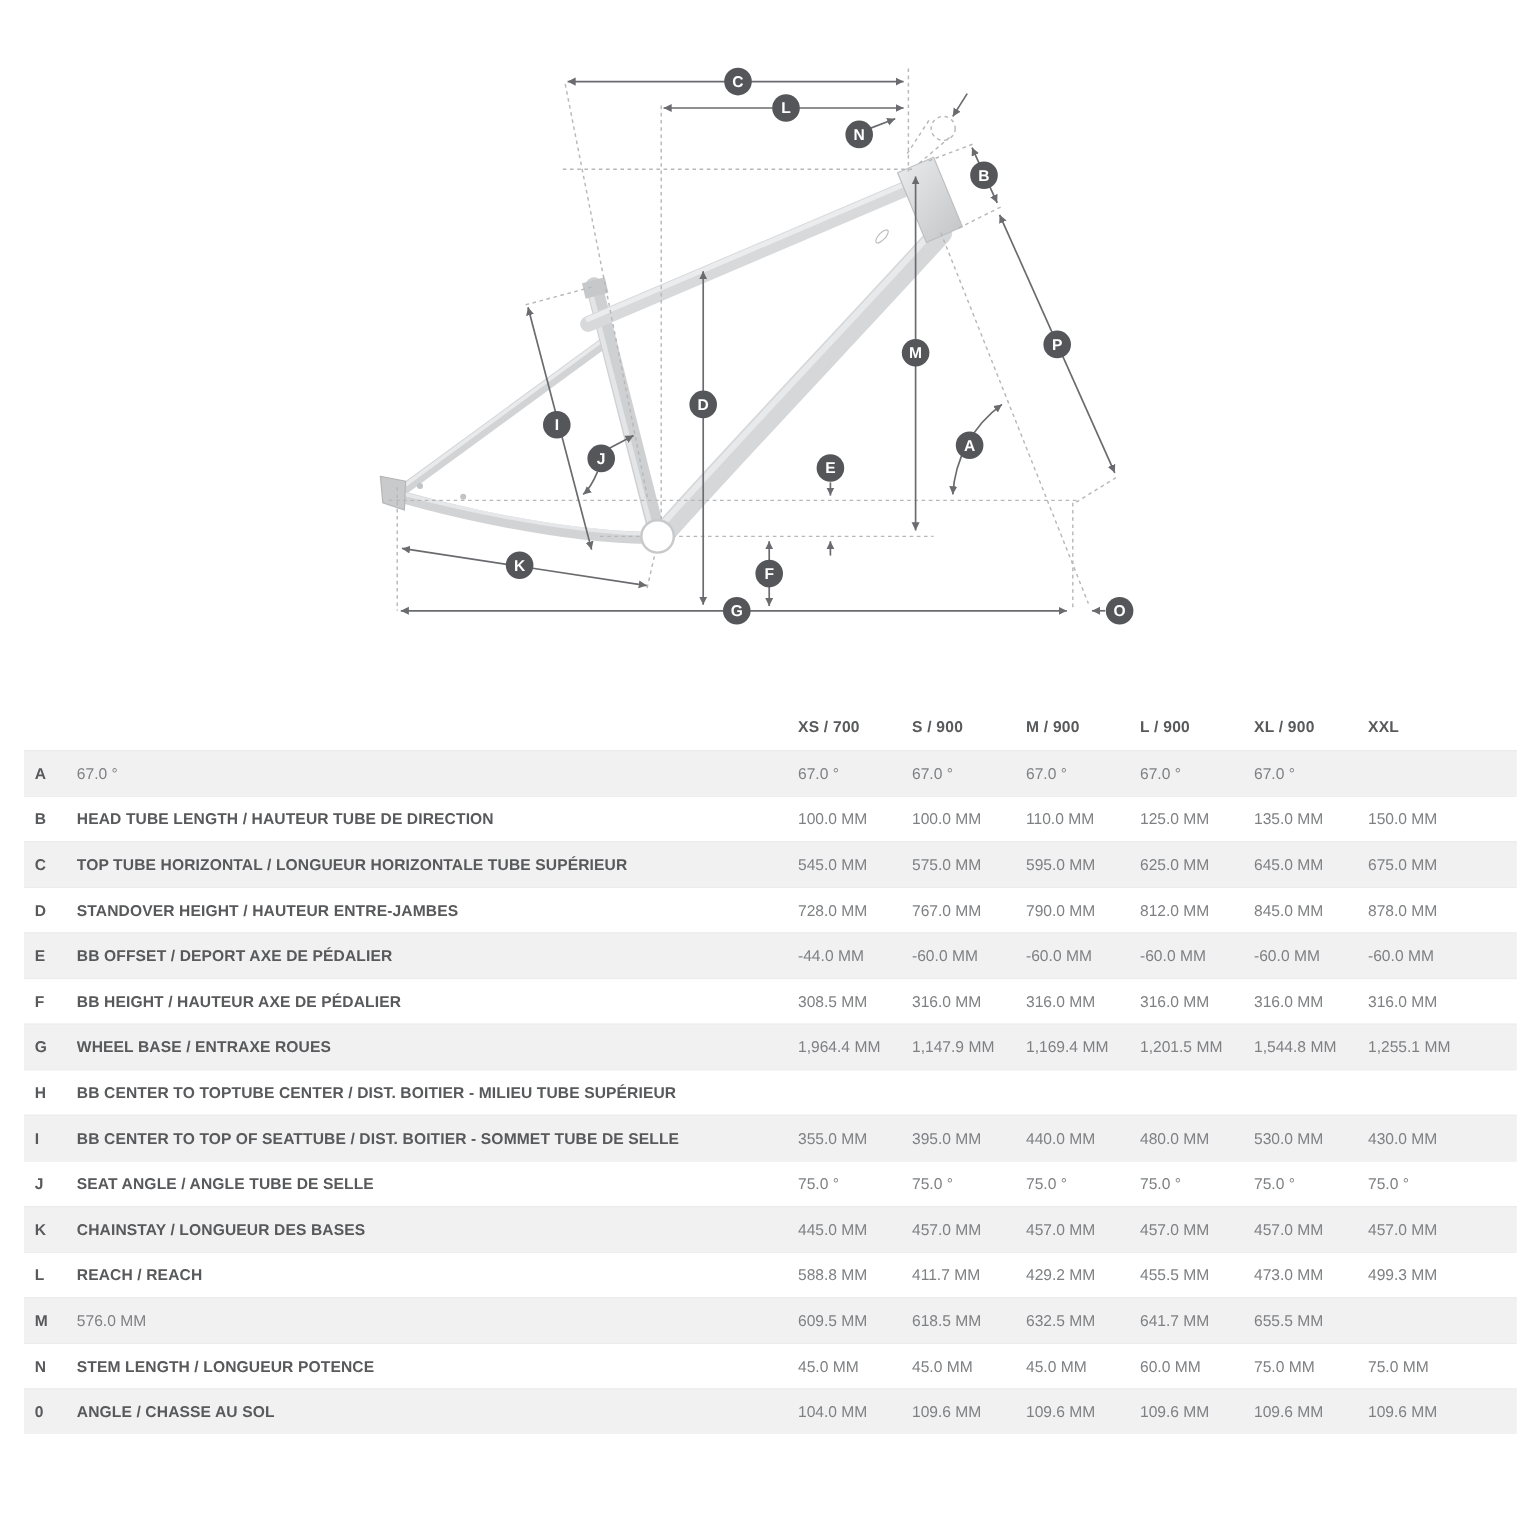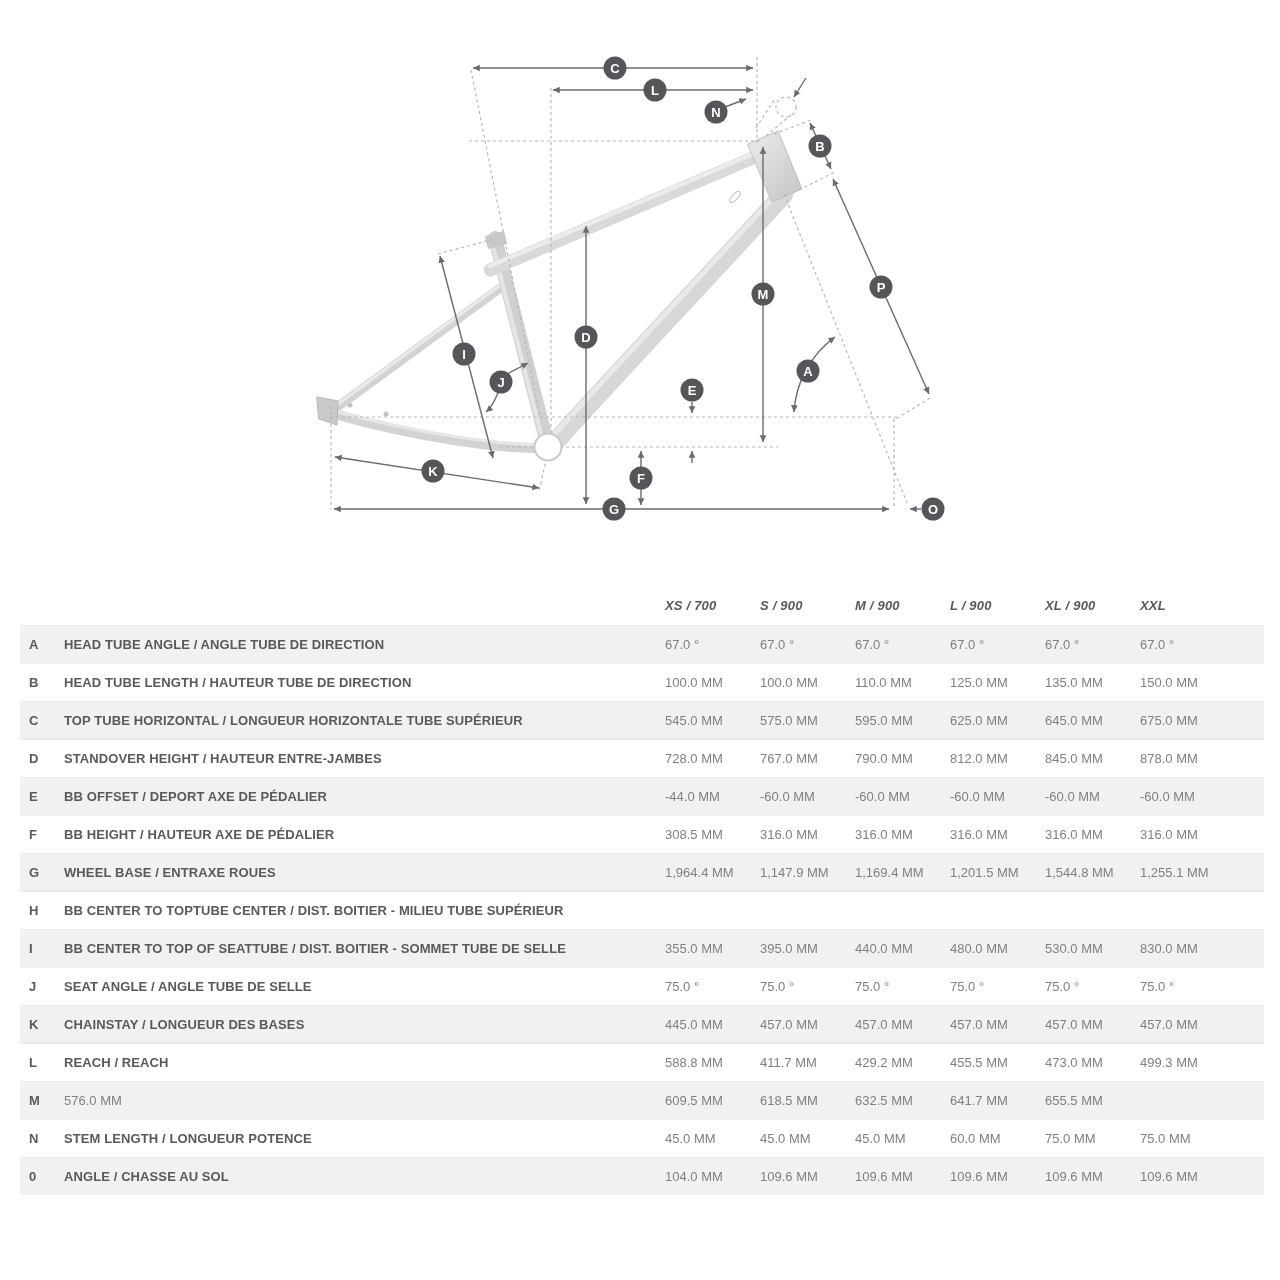--- a/index.html
+++ b/index.html
@@ -8,21 +8,21 @@
     font-family:"Liberation Sans", sans-serif;overflow:hidden;
   }
   .diagram-wrap{position:absolute;top:0;left:0;width:1280px;height:560px;}
   svg text.marker-letter{
     font-family:"Liberation Sans", sans-serif;font-weight:bold;font-size:13px;
     fill:#ffffff;text-anchor:middle;
   }
   .geo-table{position:absolute;top:586px;left:20px;width:1244px;}
   .geo-header{
     display:grid;grid-template-columns:35px 601px repeat(6,95px);
-    height:39px;align-items:center;padding-left:9px;box-sizing:border-box;font-style:italic;
+    height:39px;align-items:center;padding-left:9px;box-sizing:border-box;
   }
   .geo-row{
     display:grid;grid-template-columns:35px 601px repeat(6,95px);
     height:38px;align-items:center;padding-left:9px;box-sizing:border-box;
     border-top:1px solid #ececed;
   }
   .geo-row.shaded{background:#f1f1f2;}
   .size-header{
     font-size:13px;font-weight:bold;color:#58595b;letter-spacing:0.2px;
     white-space:nowrap;
@@ -184,21 +184,20 @@
   <div class="size-header">XS / 700</div>
       <div class="size-header">S / 900</div>
       <div class="size-header">M / 900</div>
       <div class="size-header">L / 900</div>
       <div class="size-header">XL / 900</div>
       <div class="size-header">XXL</div>
     </div>
   <div id="rows-container">
       <div class="geo-row shaded">
         <div class="row-letter">A</div>
-        <div class="row-label">HEAD TUBE ANGLE / ANGLE TUBE DE DIRECTION</div>
         <div class="row-value">67.0 °</div>
         <div class="row-value">67.0 °</div>
         <div class="row-value">67.0 °</div>
         <div class="row-value">67.0 °</div>
         <div class="row-value">67.0 °</div>
         <div class="row-value">67.0 °</div>
       </div>
       <div class="geo-row">
         <div class="row-letter">B</div>
         <div class="row-label">HEAD TUBE LENGTH / HAUTEUR TUBE DE DIRECTION</div>
@@ -270,21 +269,21 @@
         <div class="row-value"></div>
       </div>
       <div class="geo-row shaded">
         <div class="row-letter">I</div>
         <div class="row-label">BB CENTER TO TOP OF SEATTUBE / DIST. BOITIER - SOMMET TUBE DE SELLE</div>
         <div class="row-value">355.0 MM</div>
         <div class="row-value">395.0 MM</div>
         <div class="row-value">440.0 MM</div>
         <div class="row-value">480.0 MM</div>
         <div class="row-value">530.0 MM</div>
-        <div class="row-value">830.0 MM</div>
+        <div class="row-value">430.0 MM</div>
       </div>
       <div class="geo-row">
         <div class="row-letter">J</div>
         <div class="row-label">SEAT ANGLE / ANGLE TUBE DE SELLE</div>
         <div class="row-value">75.0 °</div>
         <div class="row-value">75.0 °</div>
         <div class="row-value">75.0 °</div>
         <div class="row-value">75.0 °</div>
         <div class="row-value">75.0 °</div>
         <div class="row-value">75.0 °</div>

